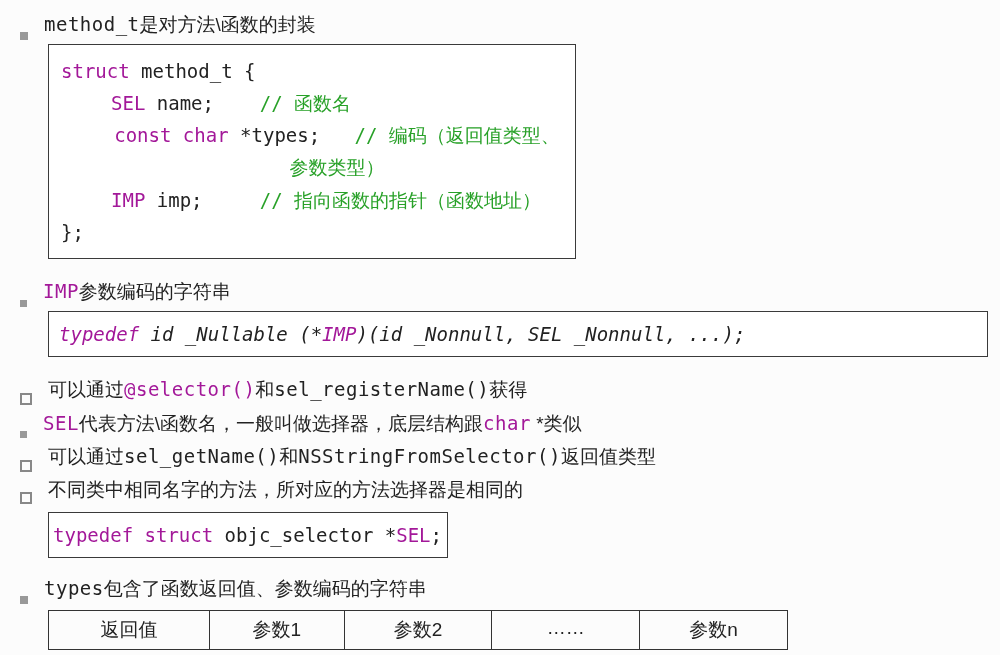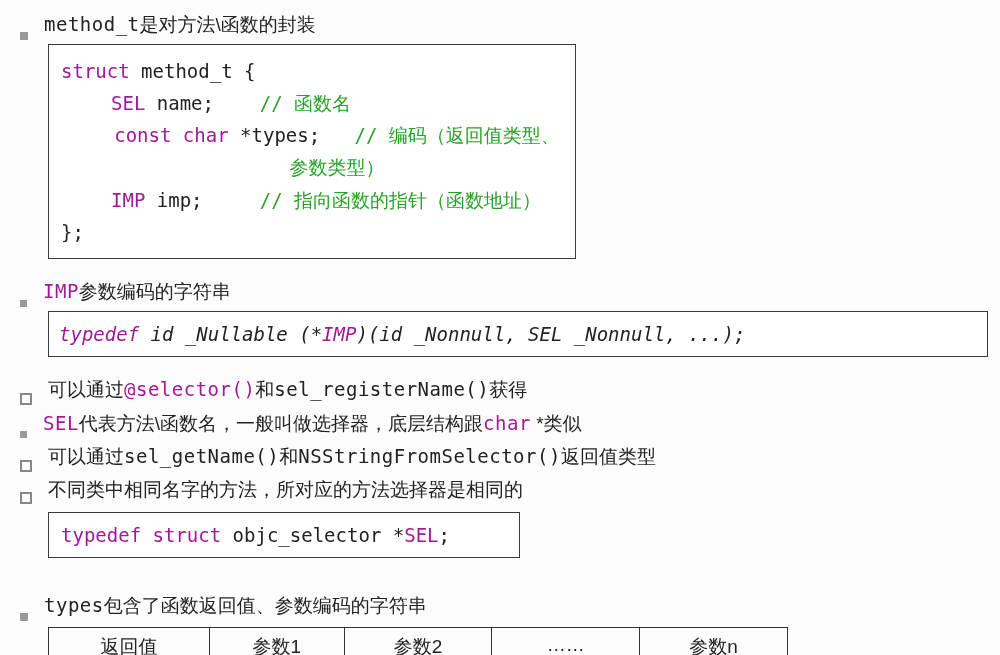--- a/index.html
+++ b/index.html
@@ -37,21 +37,21 @@
     border: 1.5px solid #3a3a3a;
     padding: 10px 12px;
     font-family: Menlo, Monaco, Consolas, monospace;
     font-size: 19px;
     line-height: 1.7;
     margin: 2px 0 18px 28px;
     background: #fff;
   }
   .code-box.wide { margin-left: 28px; width: 940px; }
   .code-box.narrow { width: 528px; }
-  .code-box.med { width: 472px; padding: 6px 12px; margin-top: 8px; margin-bottom: 33px;}
+  .code-box.med { width: 400px; padding: 6px 4px; margin-top: 8px; margin-bottom: 16px;}
   .mono { font-family: Menlo, Monaco, Consolas, monospace; letter-spacing: 0.5px; }
   .kw-purple { color: #a31899; }
   .kw-green { color: #28a128; }
   .param-table {
     display: flex;
     margin: 6px 0 8px 28px;
     border: 1.5px solid #333;
     width: 740px;
   }
   .param-cell {

